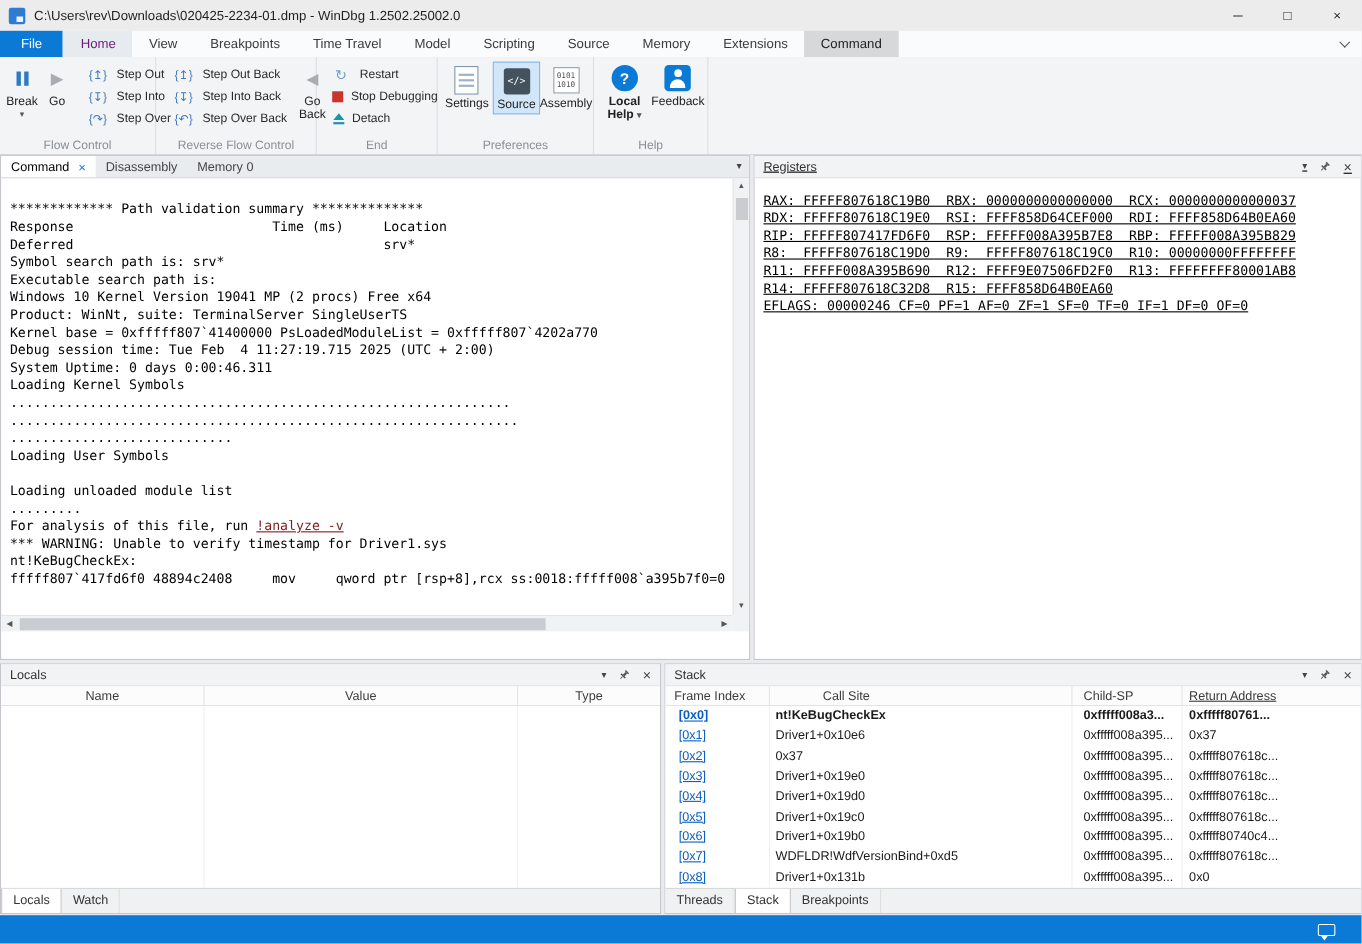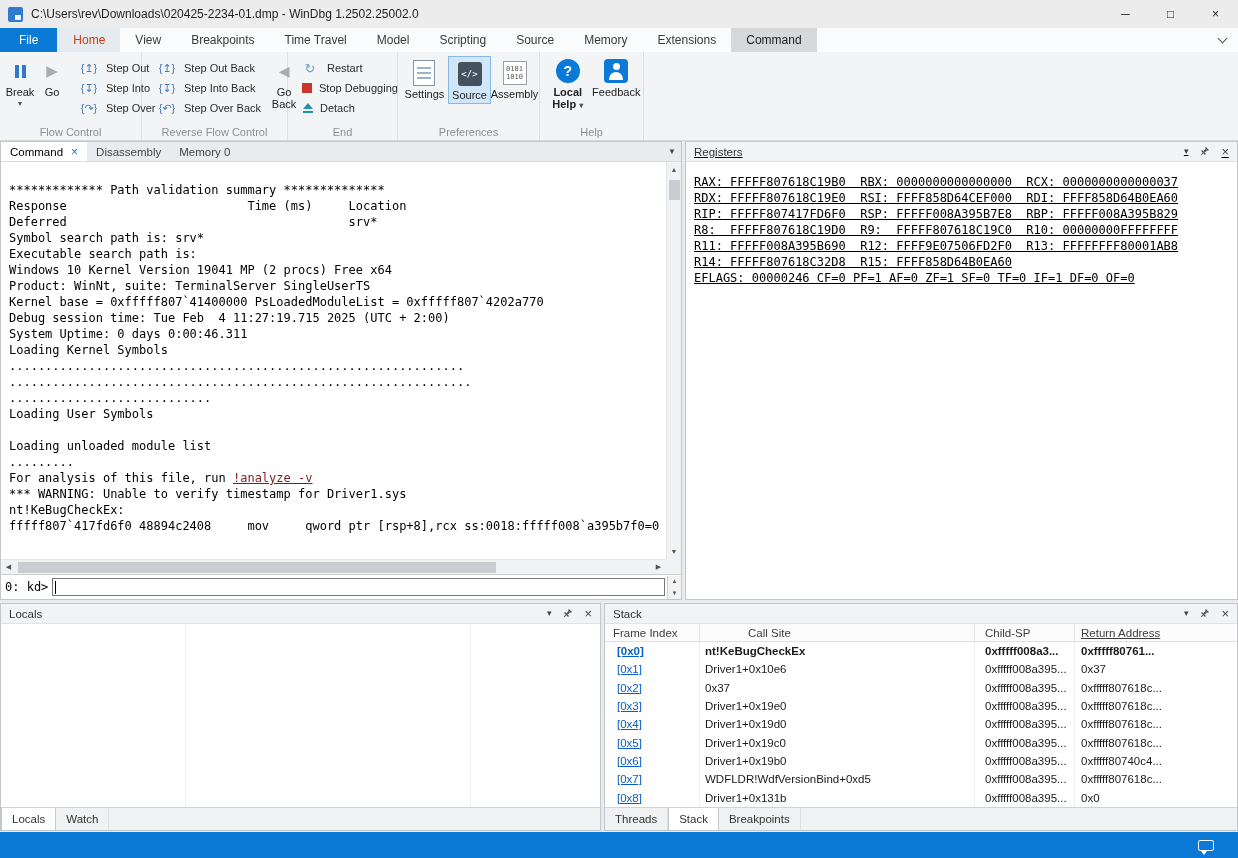--- a/index.html
+++ b/index.html
@@ -12,21 +12,21 @@
   .app-icon { width:15px; height:15px; background:#2f7bd0; border-radius:2px; margin-right:8px; position:relative; flex:none; }
   .app-icon::after { content:""; position:absolute; right:2px; bottom:2px; width:6px; height:5px; background:#fff; opacity:.9; }
   .title { font-size:12px; color:#1f1f1f; white-space:nowrap; }
   .win-controls { margin-left:auto; display:flex; height:28px; }
   .win-btn { width:45px; height:28px; display:flex; align-items:center; justify-content:center; font-size:12px; color:#222; }
 
   
   .ribbon-tabs { position:absolute; top:28px; left:0; right:0; height:24px; background:#fafbfc; display:flex; align-items:stretch; }
   .rtab { padding:0 15px; display:flex; align-items:center; font-size:12px; color:#3a3a3a; white-space:nowrap; }
   .rtab-file { background:#0b79d6; color:#fff; padding:0 19px; }
-  .rtab-active { background:#e6ebf0; color:#c2410c;padding-left:16px; }
+  .rtab-active { background:#e6ebf0; color:#701a75;padding-left:16px; }
   .rtab-context { background:#d6d8da; color:#222; }
   .ribbon-collapse { margin-left:auto; width:32px; display:flex; align-items:center; justify-content:center; }
   .chev { width:7px; height:7px; border-right:1.5px solid #555; border-bottom:1.5px solid #555; transform:rotate(45deg); margin-top:-4px; }
 
   
   .ribbon { position:absolute; top:52px; left:0; right:0; height:89px; background:#f3f4f6; border-bottom:1px solid #d5d7da; display:flex; }
   .rgroup { position:relative; height:100%; border-right:1px solid #dddfe2; padding:4px 2px 16px 4px; display:flex; align-items:flex-start; }
   .rlabel { position:absolute; bottom:2px; left:0; right:0; text-align:center; font-size:11px; color:#8a8f94; white-space:nowrap; }
   .big-btn { display:flex; flex-direction:column; align-items:center; padding:2px 2px; min-width:32px; position:relative; }
   .big-ic { height:26px; display:flex; align-items:center; justify-content:center; }
@@ -315,30 +315,20 @@
         <span class="sarrow">▼</span>
       </div>
       <div class="hscroll">
         <span class="sarrow">◀</span>
         <span class="hthumb"></span>
         <span class="hspace"></span>
         <span class="sarrow">▶</span>
       </div>
       <div class="scroll-corner"></div>
 
-      <div class="kd-row">
-        <span class="kd-prompt">0: kd&gt;</span>
-        <div class="kd-input">
-            <span class="caret"></span>
-          </div>
-        <div class="kd-spinner">
-            <span>▲</span>
-            <span>▼</span>
-          </div>
-      </div>
     </div>
 
     <div class="pane registers-pane">
       <div class="pane-header">
         <span>Registers</span>
         <span class="ph-icons">
           <span class="ph-ic">▾</span>
           <span class="ph-ic">
               <svg width="11" height="11" viewBox="0 0 16 16">
                 <g transform="rotate(45 8 8)" fill="#555">
@@ -366,20 +356,25 @@
                   <rect x="5" y="2" width="6" height="2"></rect>
                   <rect x="6.5" y="4" width="3" height="5"></rect>
                   <rect x="4" y="9" width="8" height="2"></rect>
                   <rect x="7.4" y="11" width="1.2" height="4"></rect>
                 </g>
               </svg>
             </span>
           <span class="ph-ic ph-close">×</span>
         </span>
       </div>
+      <div class="col-row">
+          <div class="colhead c0">Name</div>
+          <div class="colhead c1">Value</div>
+          <div class="colhead c2">Type</div>
+        </div>
       <div class="grid-body">
         <span class="vline" style="left:184px"></span>
         <span class="vline" style="left:469px"></span>
       </div>
       <div class="bottom-tabs">
           <div class="btab active">Locals</div>
           <div class="btab">Watch</div>
         </div>
     </div>
 

